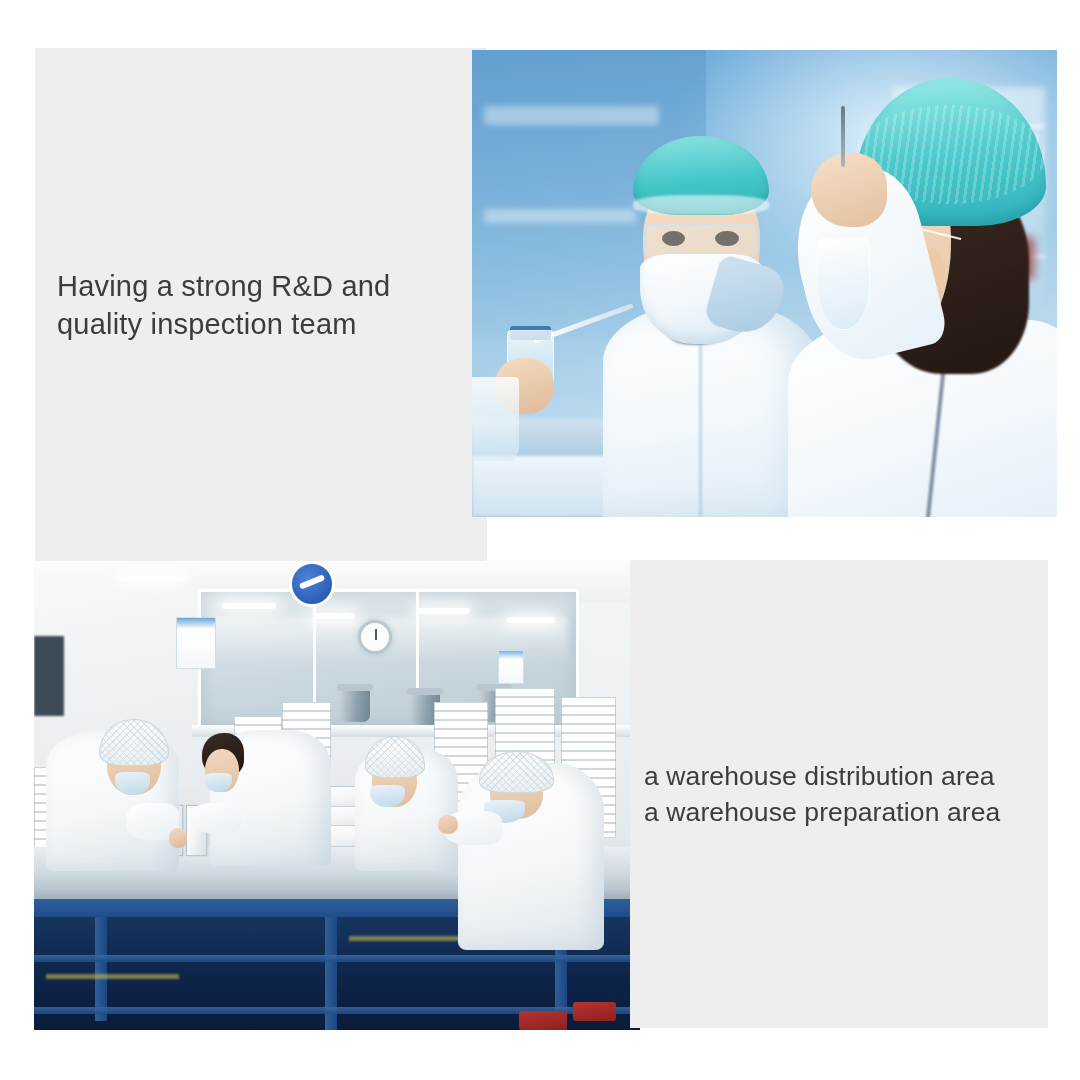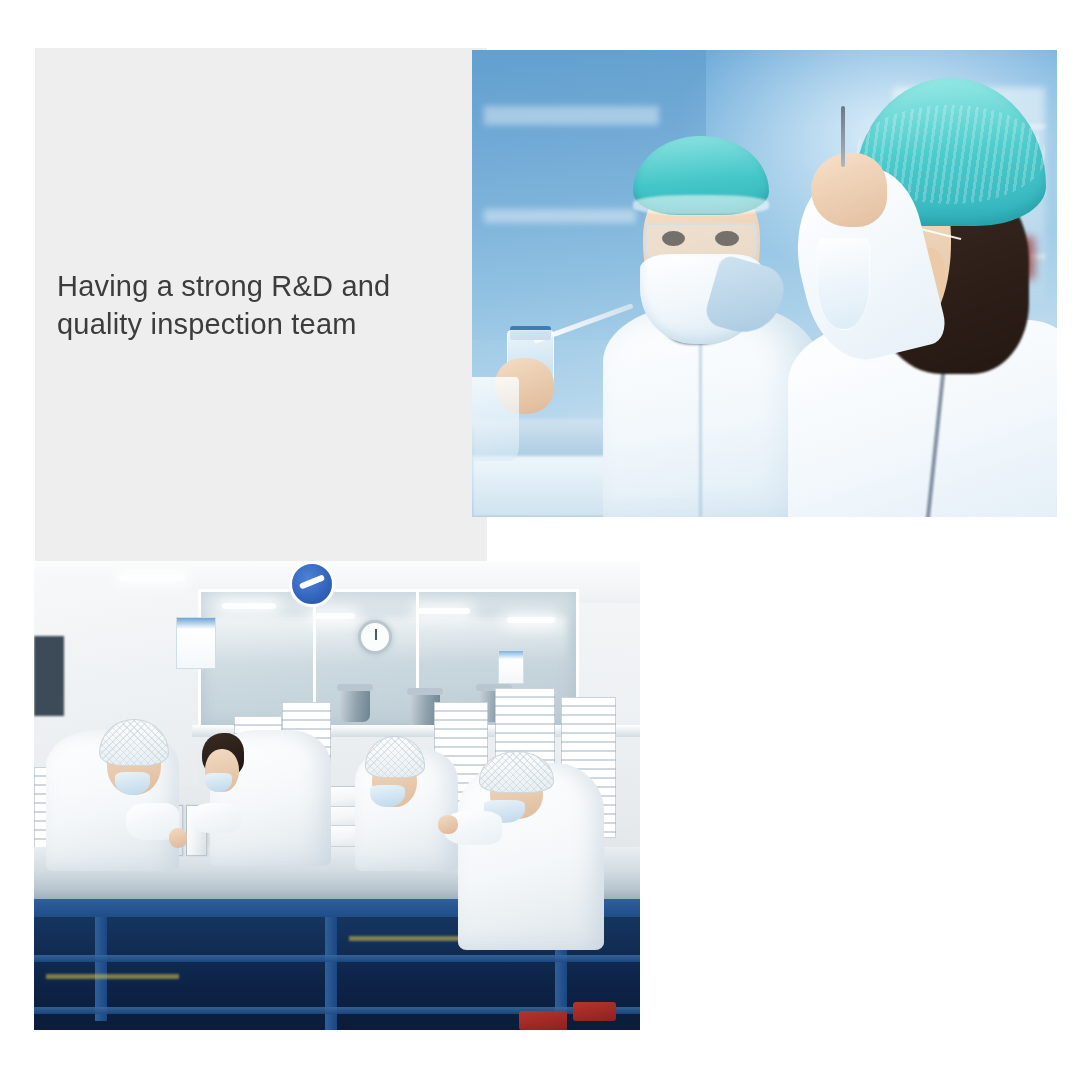--- a/index.html
+++ b/index.html
@@ -618,15 +618,19 @@
         </div>
         <div class="whw-mask" style="left:18%; top:20%; width:28%; height:12%;"></div>
         <div class="whw-arm" style="left:-10%; top:26%; width:40%; height:18%;"></div>
         <div class="whw-hand" style="left:-14%; top:28%; width:14%; height:10%;"></div>
       </div>
 
       <div class="wh-redshoe" style="left:80%; top:96%; width:8%; height:4%;"></div>
       <div class="wh-redshoe" style="left:89%; top:94%; width:7%; height:4%;"></div>
     </div>
 
+    <div class="panel-bottom-text">
+      <div class="caption-bottom">a warehouse distribution area
+a warehouse preparation area</div>
+    </div>
   </div>
 
 </div>
 
 </body></html>

